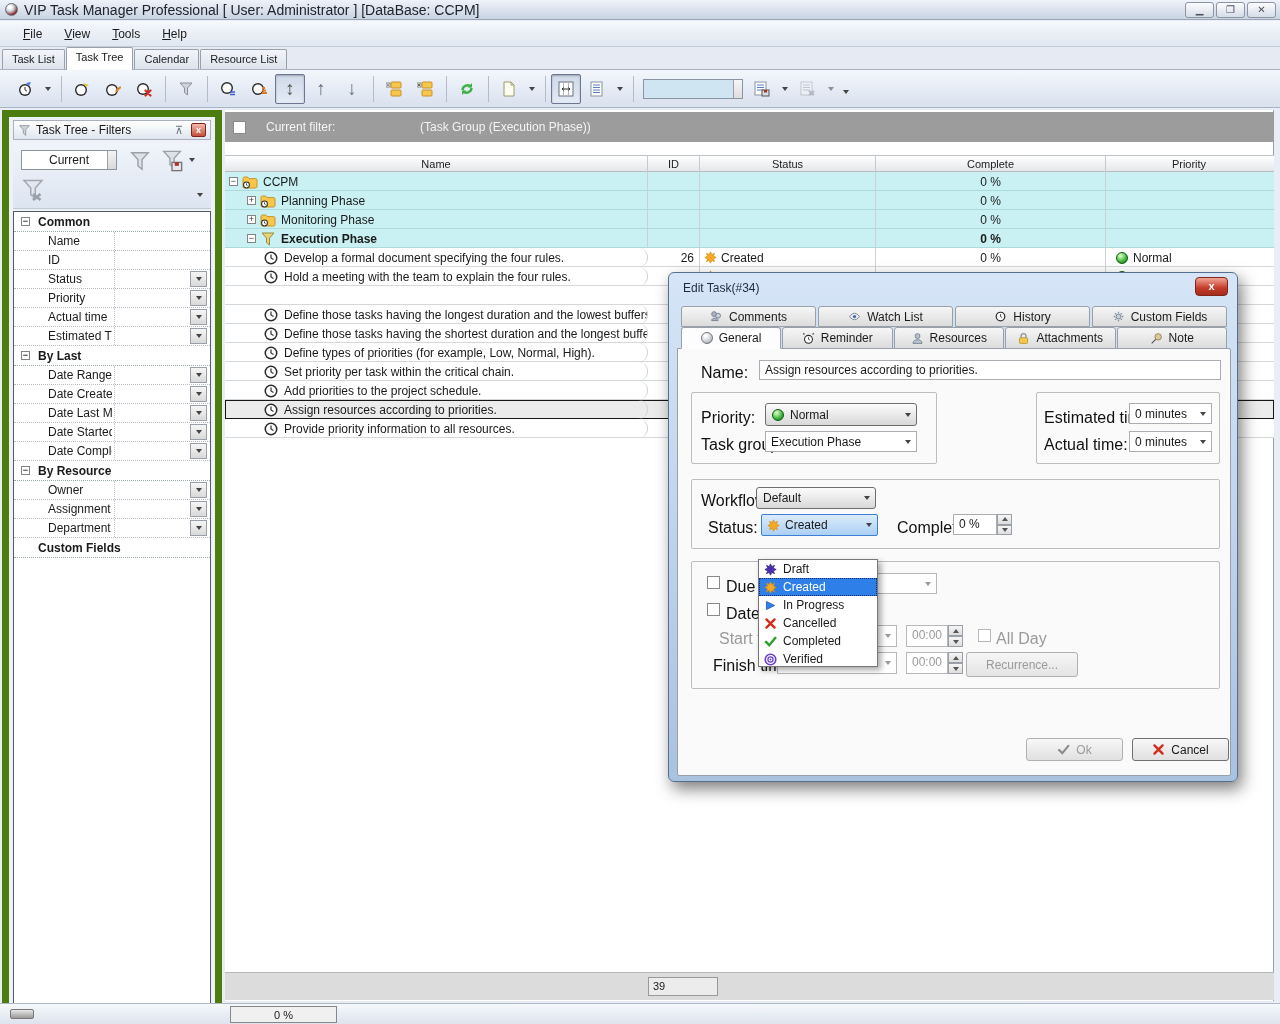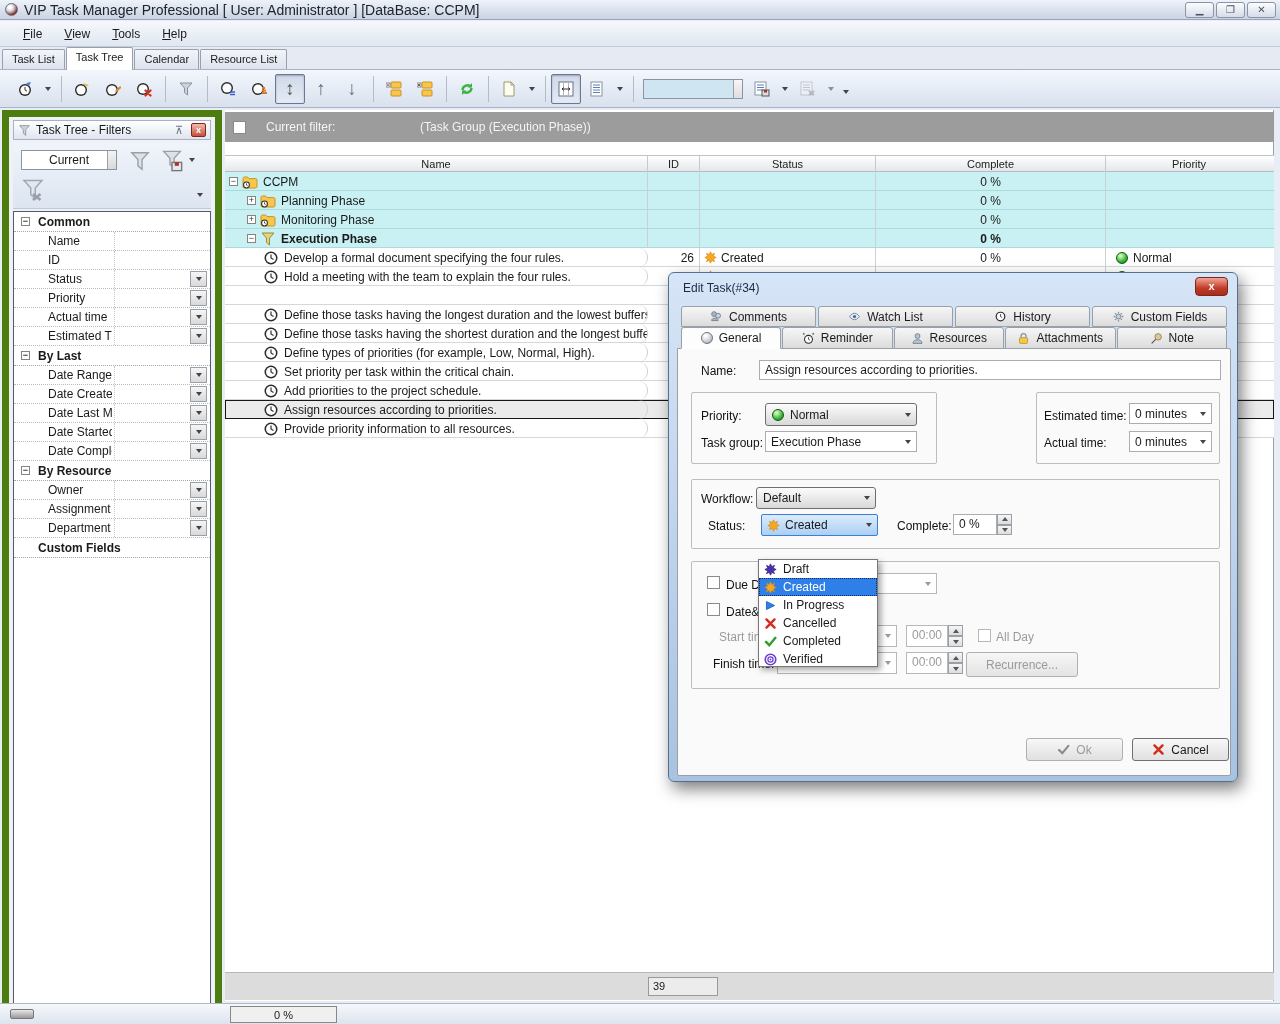--- a/index.html
+++ b/index.html
@@ -104,21 +104,21 @@
     background:linear-gradient(#d6e5f7,#a9c2e0); box-shadow:4px 7px 16px rgba(0,0,0,.5); z-index:50; }
   .dlg-title { position:absolute; left:14px; top:8px; font-size:12px; color:#1c2a42; }
   .dlg-close { position:absolute; right:9px; top:4px; width:33px; height:19px; border:1px solid #7e2619; border-radius:4px;
     background:linear-gradient(#f2a694,#c23a28 60%, #a52c1c); color:#fff; font-size:11px; font-weight:bold; text-align:center; line-height:17px; }
   .tabs-top { position:absolute; left:12px; top:33px; width:546px; height:21px; display:flex; gap:2px; }
   .tabs-main { position:absolute; left:12px; top:54px; width:546px; height:22px; display:flex; gap:1px; }
   .dtab { flex:1; border:1px solid #9aa0a8; border-radius:3px 3px 0 0; background:linear-gradient(#f6f6f6,#dcdcdc);
     display:flex; align-items:center; justify-content:center; gap:6px; font-size:12px; }
   .dtab.active { background:#fdfdfd; border-bottom-color:#fdfdfd; position:relative; z-index:3; }
   .dlg-page { position:absolute; left:8px; top:75px; width:554px; height:428px; background:#fafafa; border:1px solid #9aa0a8; border-radius:0 2px 2px 2px; }
-  .dlg-label { position:absolute; font-size:12px; color:#111; white-space:nowrap; }
+  .dlg-label { position:absolute; font-size:16px; color:#111; white-space:nowrap; }
   .dis { color:#9a9a9a !important; }
   .inp { position:absolute; background:#fff; border:1px solid #abadb3; font-size:12px; padding:2px 5px; white-space:nowrap; overflow:hidden; }
   .combo { position:absolute; background:#fff; border:1px solid #abadb3; font-size:12px; display:flex; align-items:center; padding-left:5px; gap:5px; white-space:nowrap; }
   .combo .cb-arrow, .combo3d .cb-arrow { position:absolute; right:5px; top:50%; margin-top:-2px; }
   .combo3d { position:absolute; border:1px solid #6e6e6e; border-radius:3px; background:linear-gradient(#fcfcfc,#d8d8d8);
     font-size:12px; display:flex; align-items:center; padding-left:6px; gap:6px; }
   .combo.hl { border:1px solid #3d7fd6; background:linear-gradient(#dcecfc,#abcff4); border-radius:2px; }
   .gbox { position:absolute; border:1px solid #bdbdbd; border-radius:2px; }
   .spinner { position:absolute; width:15px; height:21px; display:flex; flex-direction:column; }
   .spinner div { flex:1; border:1px solid #9aa0a8; background:linear-gradient(#f6f6f6,#ddd); display:flex; align-items:center; justify-content:center; }

